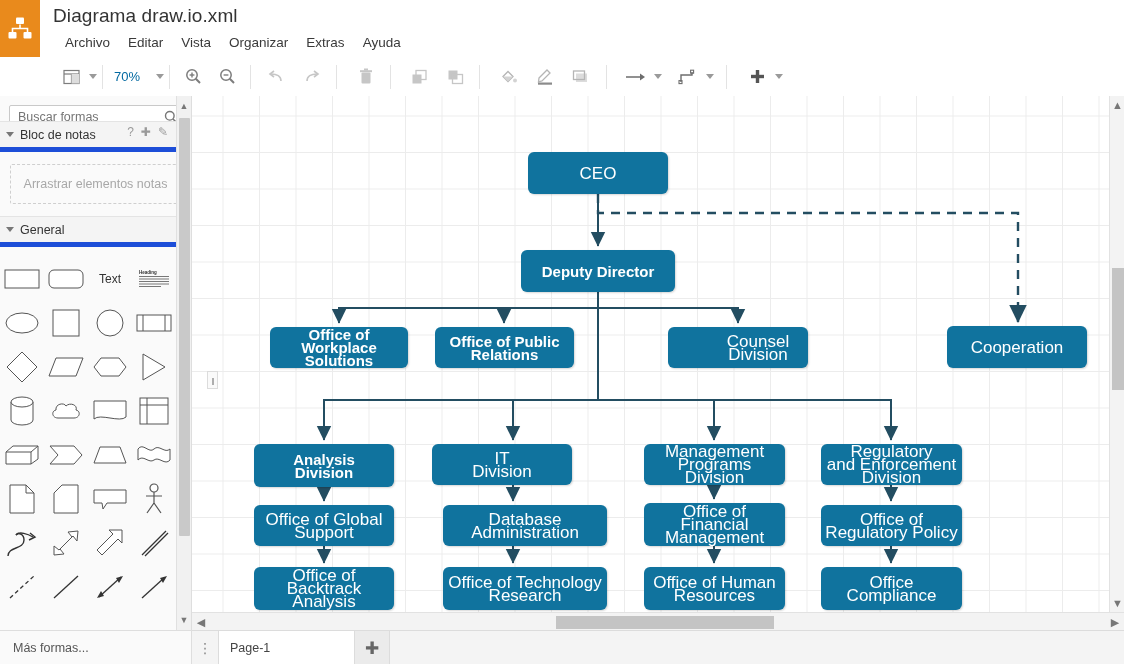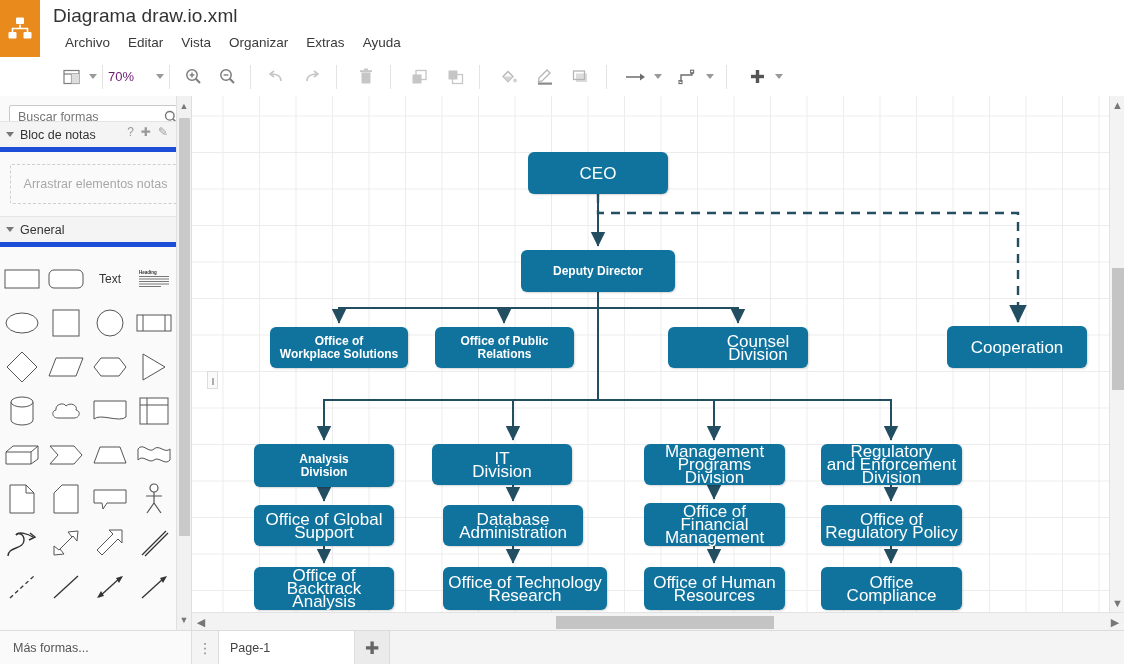--- a/index.html
+++ b/index.html
@@ -22,21 +22,21 @@
 
   
   .toolbar{position:absolute;left:0;top:57px;width:1124px;height:39px;background:#fff;
            border-bottom:1px solid #e0e0e0;display:flex;align-items:center;}
   .tb-sep{width:1px;height:24px;background:#e3e3e3;margin:0 5px;}
   .tb-btn{display:flex;align-items:center;justify-content:center;min-width:28px;height:26px;
           cursor:default;border-radius:2px;}
   .tb-group{display:flex;align-items:center;}
   .caret{width:0;height:0;border-left:4px solid transparent;border-right:4px solid transparent;
          border-top:5px solid #9a9a9a;margin-left:4px;}
-  .zoomlabel{font-size:13px;color:#701a75;min-width:38px;text-align:left;}
+  .zoomlabel{font-size:13px;color:#0369a1;min-width:38px;text-align:center;}
 
   
   .sidebar{position:absolute;left:0;top:96px;width:191px;height:534px;background:#fafafa;
            border-right:1px solid #dedede;overflow:hidden;}
   .searchwrap{position:absolute;left:0;top:0;width:191px;height:39px;background:#fafafa;}
   .searchbox{position:absolute;left:9px;top:9px;width:155px;height:22px;background:#fff;
              border:1px solid #c9c9c9;border-radius:2px;padding:0 24px 0 8px;
              font-size:12.5px;color:#888;font-family:"Liberation Sans",sans-serif;
              outline:none;box-sizing:content-box;}
   .searchicon{position:absolute;left:164px;top:14px;}
@@ -64,21 +64,21 @@
 
   
   .canvaswrap{position:absolute;left:192px;top:96px;width:917px;height:516px;overflow:hidden;background:#fff;}
   .grid{position:absolute;left:0;top:0;width:917px;height:516px;
         background-image:
           linear-gradient(to right,#ececec 1px,transparent 1px),
           linear-gradient(to bottom,#ececec 1px,transparent 1px);
         background-size:36.5px 36.5px;background-position:-6px -17px;}
   .node{position:absolute;background:#10739e;border-radius:6px;color:#fff;
         display:flex;align-items:center;justify-content:center;text-align:center;
-        font-size:12px;line-height:13px;box-shadow:1px 1px 2px rgba(0,0,0,.16);
+        font-size:15px;line-height:13px;box-shadow:1px 1px 2px rgba(0,0,0,.16);
         cursor:default;padding:0 4px;box-sizing:border-box;}
   .node.bold{font-weight:bold;}
   .node.big{font-size:17px;}
   svg.links{position:absolute;left:0;top:0;width:917px;height:516px;pointer-events:none;}
 
   
   .vscroll{position:absolute;left:1109px;top:96px;width:15px;height:516px;background:#f3f3f3;border-left:1px solid #e2e2e2;}
   .vthumb{position:absolute;left:2px;top:172px;width:12px;height:122px;background:#c4c4c4;}
   .hscroll{position:absolute;left:192px;top:612px;width:932px;height:18px;background:#f3f3f3;border-top:1px solid #e2e2e2;}
   .hthumb{position:absolute;left:364px;top:3px;width:218px;height:13px;background:#c4c4c4;}
@@ -546,21 +546,21 @@
         </div>
         <div class="node big" style="left: 452px; top: 348px; width: 141px; height: 41px;">
           <span>Management Programs<br>Division</span>
         </div>
         <div class="node big" style="left: 629px; top: 348px; width: 141px; height: 41px;">
           <span>Regulatory<br>and Enforcement Division</span>
         </div>
         <div class="node big" style="left: 62px; top: 409px; width: 140px; height: 41px;">
           <span>Office of Global  Support</span>
         </div>
-        <div class="node big" style="left: 251px; top: 409px; width: 140px; height: 41px;">
+        <div class="node big" style="left: 251px; top: 409px; width: 164px; height: 41px;">
           <span>Database Administration</span>
         </div>
         <div class="node big" style="left: 452px; top: 407px; width: 141px; height: 43px;">
           <span>Office of Financial<br>Management</span>
         </div>
         <div class="node big" style="left: 629px; top: 409px; width: 141px; height: 41px;">
           <span>Office of Regulatory Policy</span>
         </div>
         <div class="node big" style="left: 62px; top: 471px; width: 140px; height: 43px;">
           <span>Office of<br>Backtrack Analysis</span>

